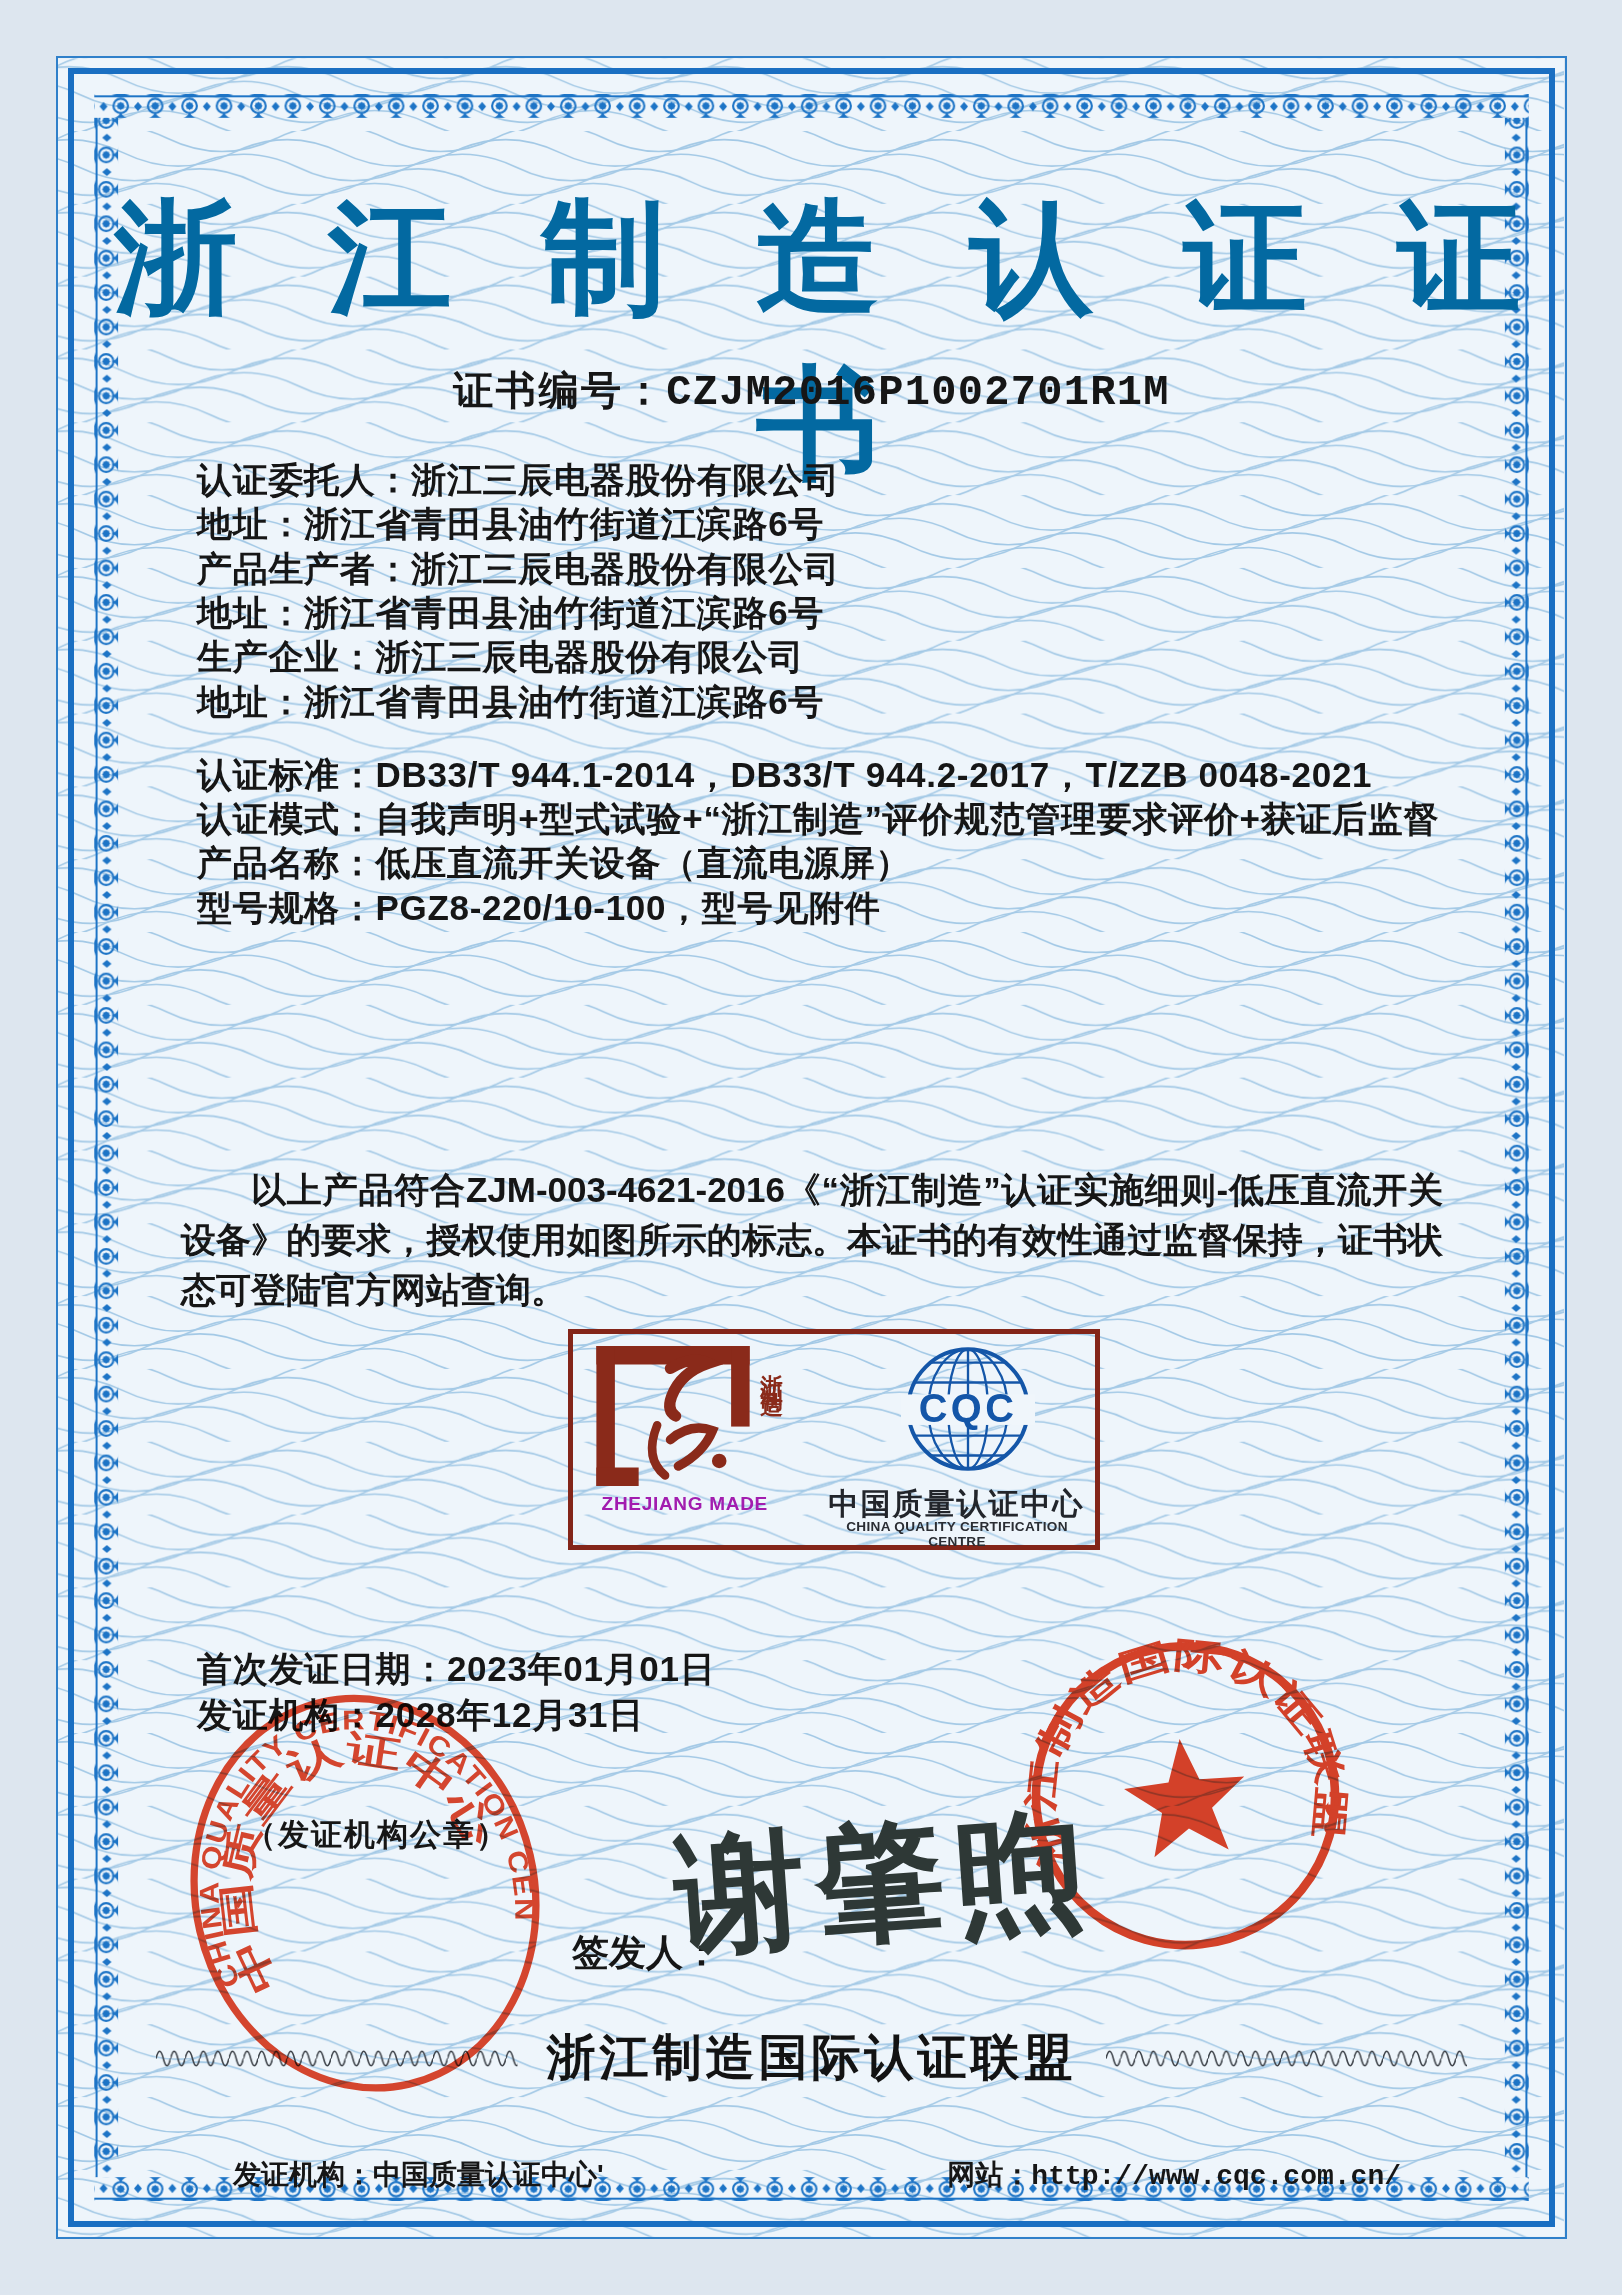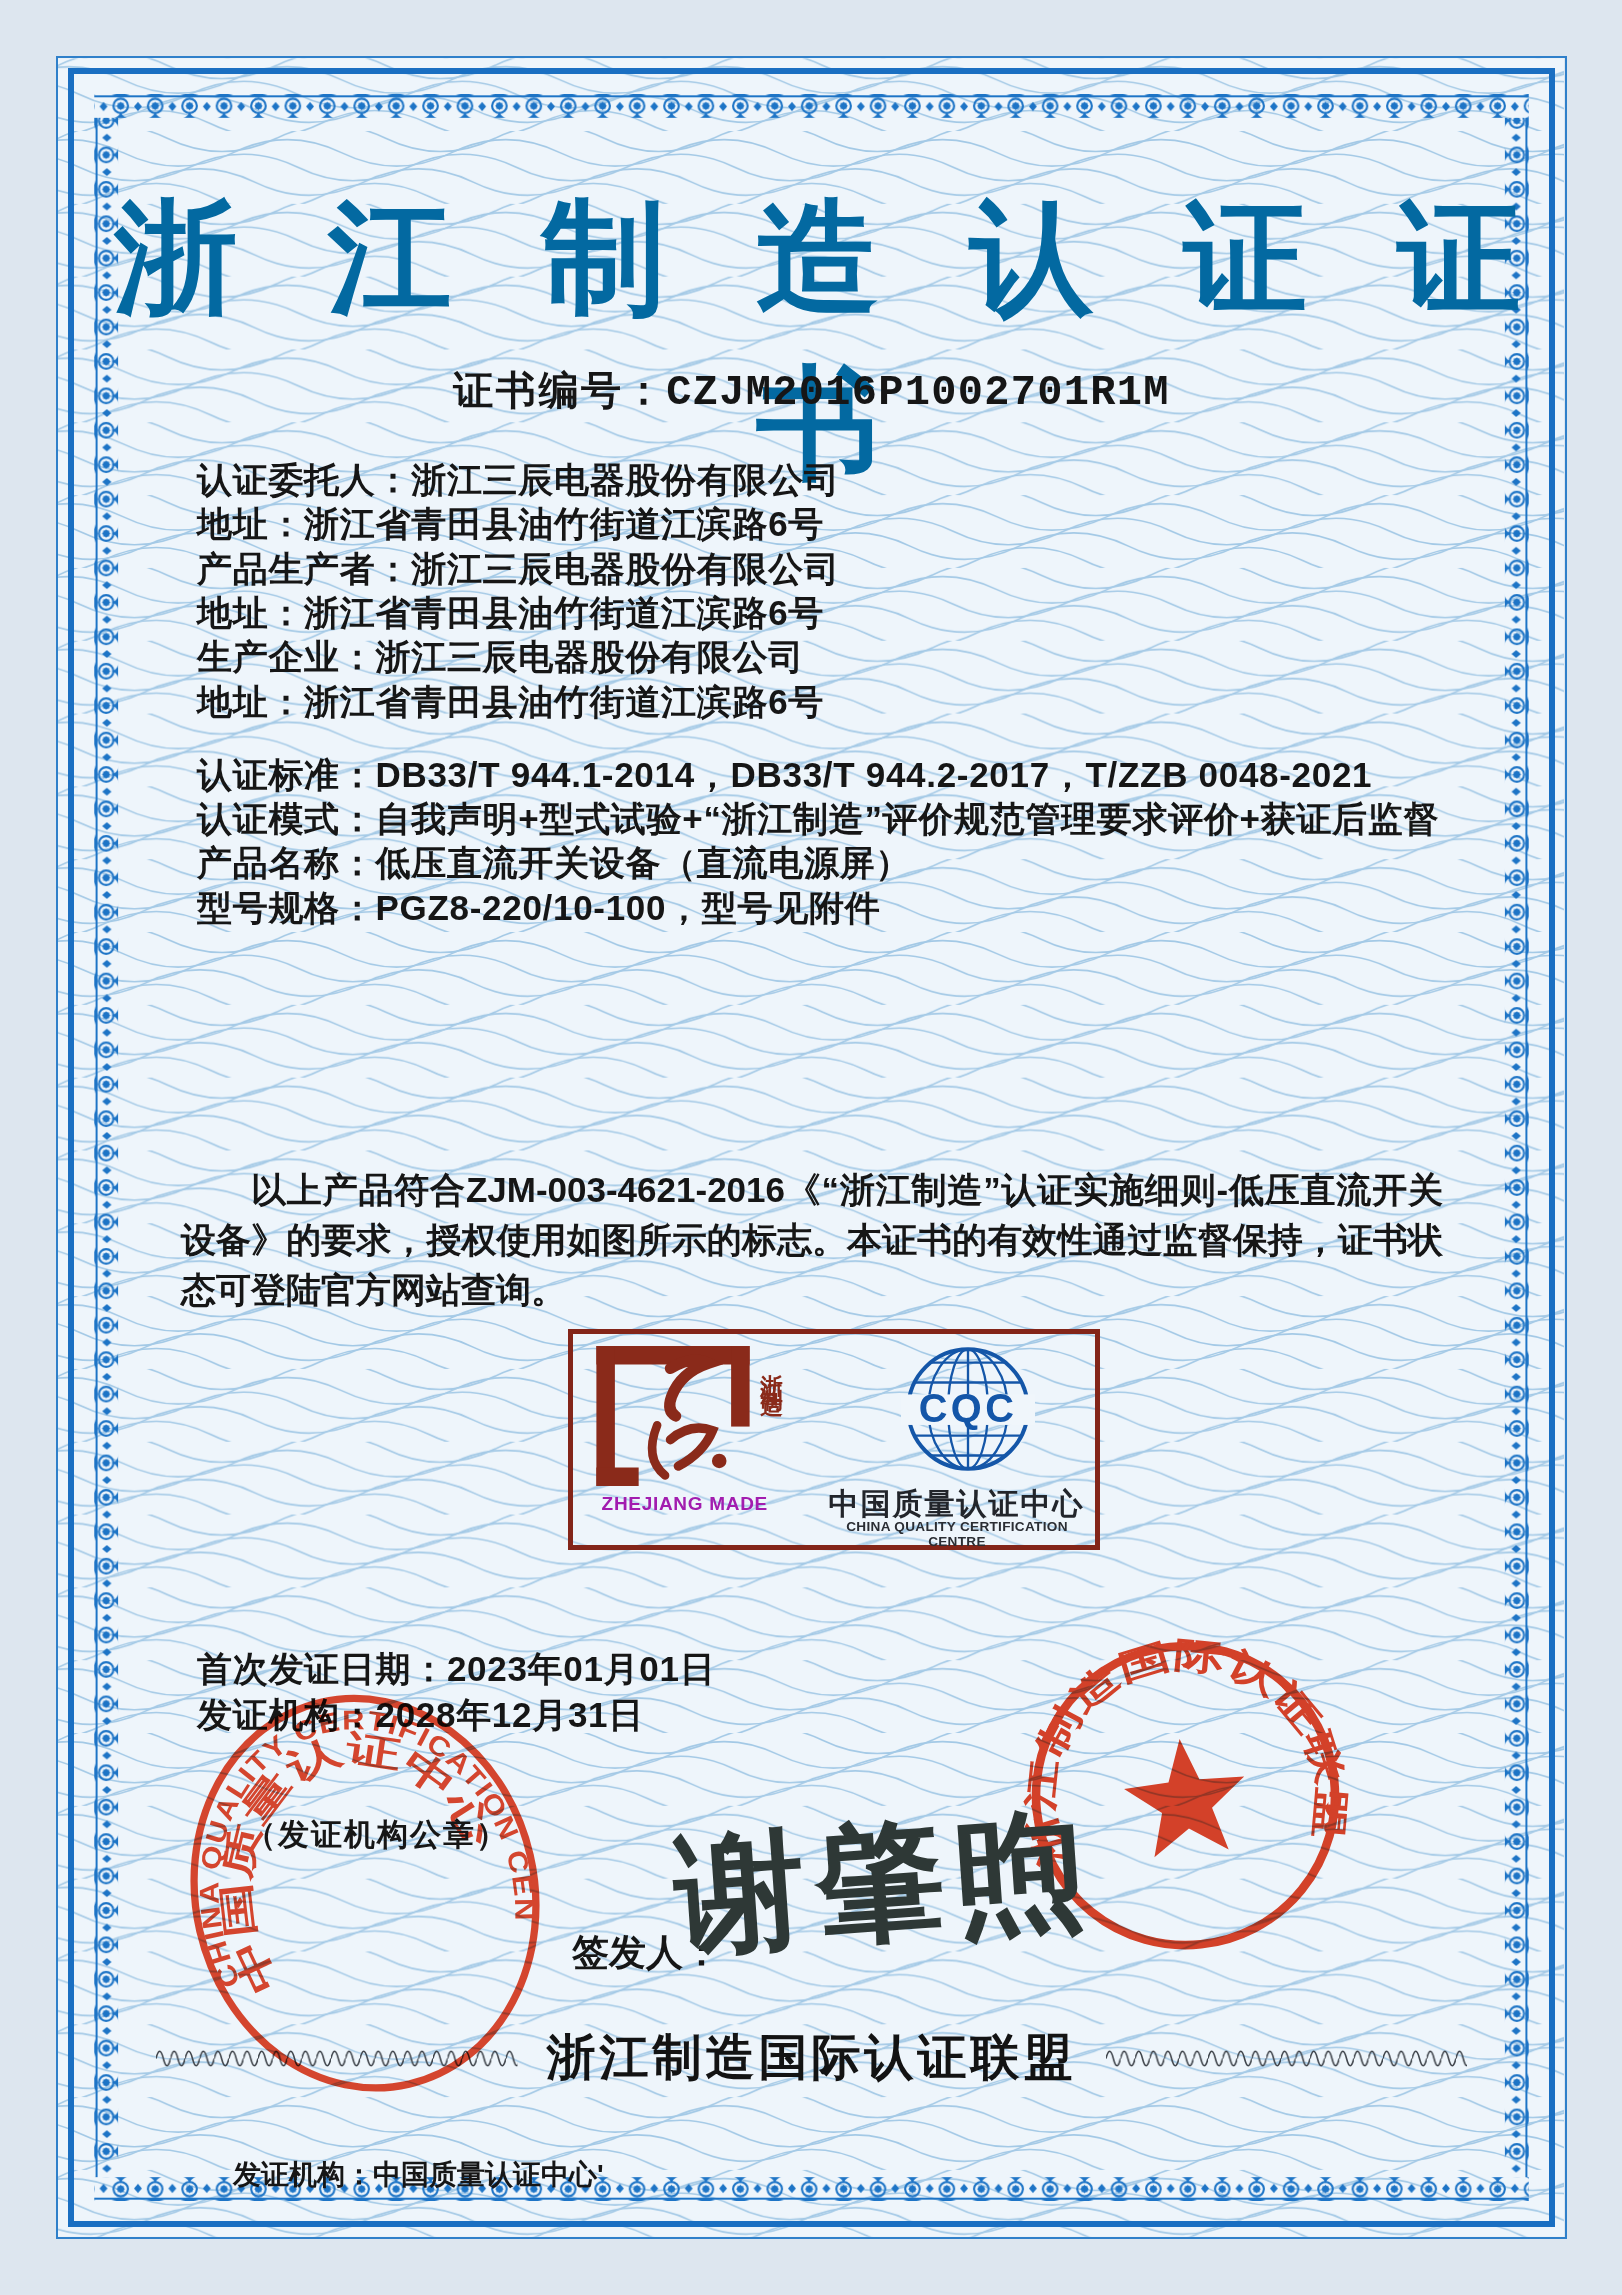--- a/index.html
+++ b/index.html
@@ -232,14 +232,17 @@
       </pattern>
     </defs>
     <rect width="100%" height="100%" fill="url(#sq2)"></rect>
   </svg>
 </div>
 
 <div class="footer-row">
   <div>
     <span>发证机构：</span><span>中国质量认证中心'</span>
   </div>
+  <div>
+    <span>网站：</span><span class="mono">http://www.cqc.com.cn/</span>
+  </div>
 </div>
 
 
 </body></html>

